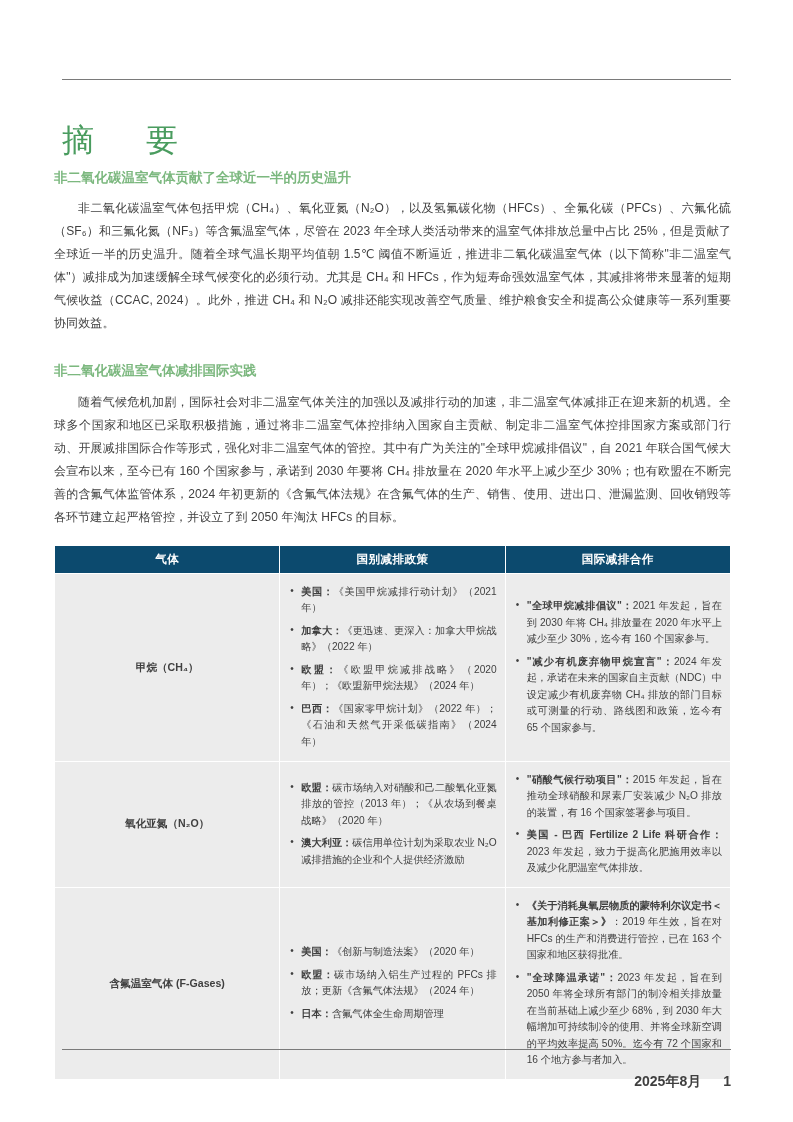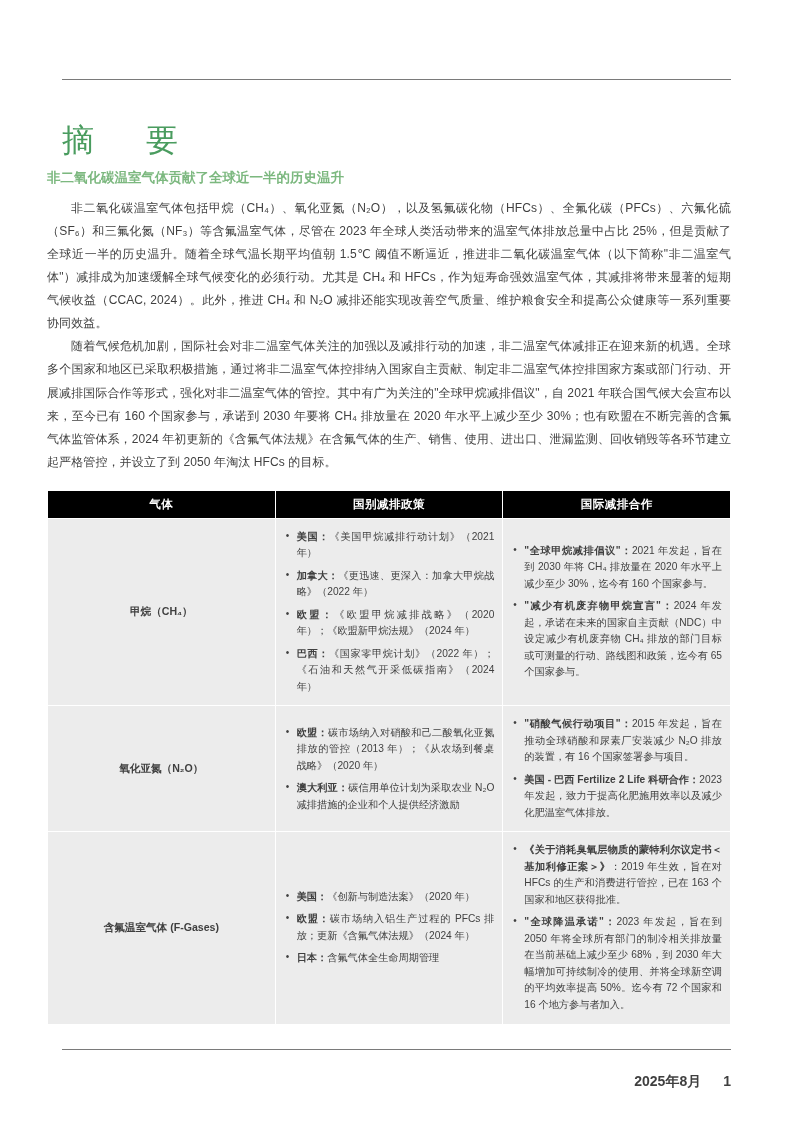--- a/index.html
+++ b/index.html
@@ -42,21 +42,21 @@
     left: 62px;
     font-size: 32px;
     font-weight: normal;
     color: #4a9c5f;
     letter-spacing: 10px;
     line-height: 1.2;
   }
   .content {
     position: absolute;
     top: 168px;
-    left: 47px;
+    left: 54px;
     right: 62px;
   }
   .sec-head {
     font-size: 13.5px;
     font-weight: bold;
     color: #7cb87f;
     margin: 0 0 9px 0;
     line-height: 1.5;
   }
   .sec-head.second { margin-top: 26px; }
@@ -71,21 +71,21 @@
   }
   .intro-line { margin-top: 14px; }
   
   table.policy {
     width: 100%;
     border-collapse: collapse;
     margin-top: 16px;
     table-layout: fixed;
   }
   table.policy th {
-    background: #000000;
+    background: #0c4a6e;
     color: #ffffff;
     font-size: 11.6px;
     font-weight: bold;
     padding: 6px 4px;
     text-align: center;
     border: 1px solid #ffffff;
     letter-spacing: 0.4px;
   }
   table.policy td {
     background: #ececec;
@@ -141,20 +141,21 @@
 
   <div class="top-rule"></div>
 
   <h1 class="title">摘　要</h1>
 
   <div class="content">
 
     <h2 class="sec-head">非二氧化碳温室气体贡献了全球近一半的历史温升</h2>
     <p class="body">非二氧化碳温室气体包括甲烷（CH₄）、氧化亚氮（N₂O），以及氢氟碳化物（HFCs）、全氟化碳（PFCs）、六氟化硫（SF₆）和三氟化氮（NF₃）等含氟温室气体，尽管在 2023 年全球人类活动带来的温室气体排放总量中占比 25%，但是贡献了全球近一半的历史温升。随着全球气温长期平均值朝 1.5℃ 阈值不断逼近，推进非二氧化碳温室气体（以下简称"非二温室气体"）减排成为加速缓解全球气候变化的必须行动。尤其是 CH₄ 和 HFCs，作为短寿命强效温室气体，其减排将带来显著的短期气候收益（CCAC, 2024）。此外，推进 CH₄ 和 N₂O 减排还能实现改善空气质量、维护粮食安全和提高公众健康等一系列重要协同效益。</p>
 
+    <h2 class="sec-head second">非二氧化碳温室气体减排国际实践</h2>
     <p class="body">随着气候危机加剧，国际社会对非二温室气体关注的加强以及减排行动的加速，非二温室气体减排正在迎来新的机遇。全球多个国家和地区已采取积极措施，通过将非二温室气体控排纳入国家自主贡献、制定非二温室气体控排国家方案或部门行动、开展减排国际合作等形式，强化对非二温室气体的管控。其中有广为关注的"全球甲烷减排倡议"，自 2021 年联合国气候大会宣布以来，至今已有 160 个国家参与，承诺到 2030 年要将 CH₄ 排放量在 2020 年水平上减少至少 30%；也有欧盟在不断完善的含氟气体监管体系，2024 年初更新的《含氟气体法规》在含氟气体的生产、销售、使用、进出口、泄漏监测、回收销毁等各环节建立起严格管控，并设立了到 2050 年淘汰 HFCs 的目标。</p>
 
     <table class="policy">
       <thead>
         <tr>
           <th>气体</th>
           <th>国别减排政策</th>
           <th>国际减排合作</th>
         </tr>
       </thead>

